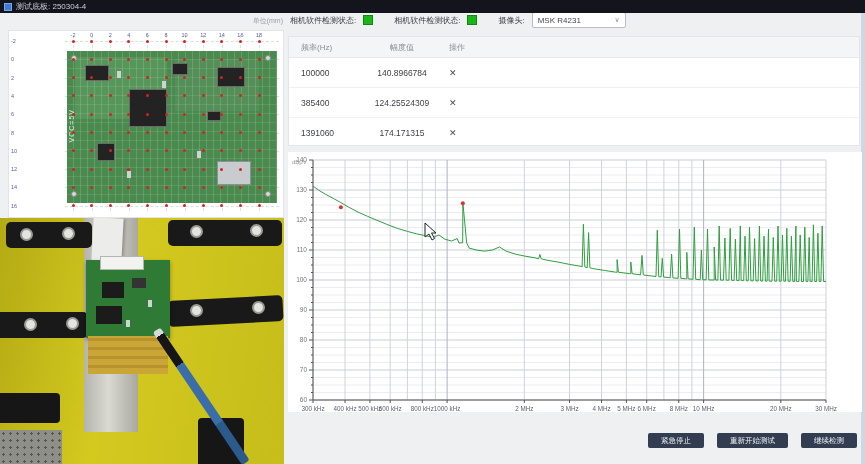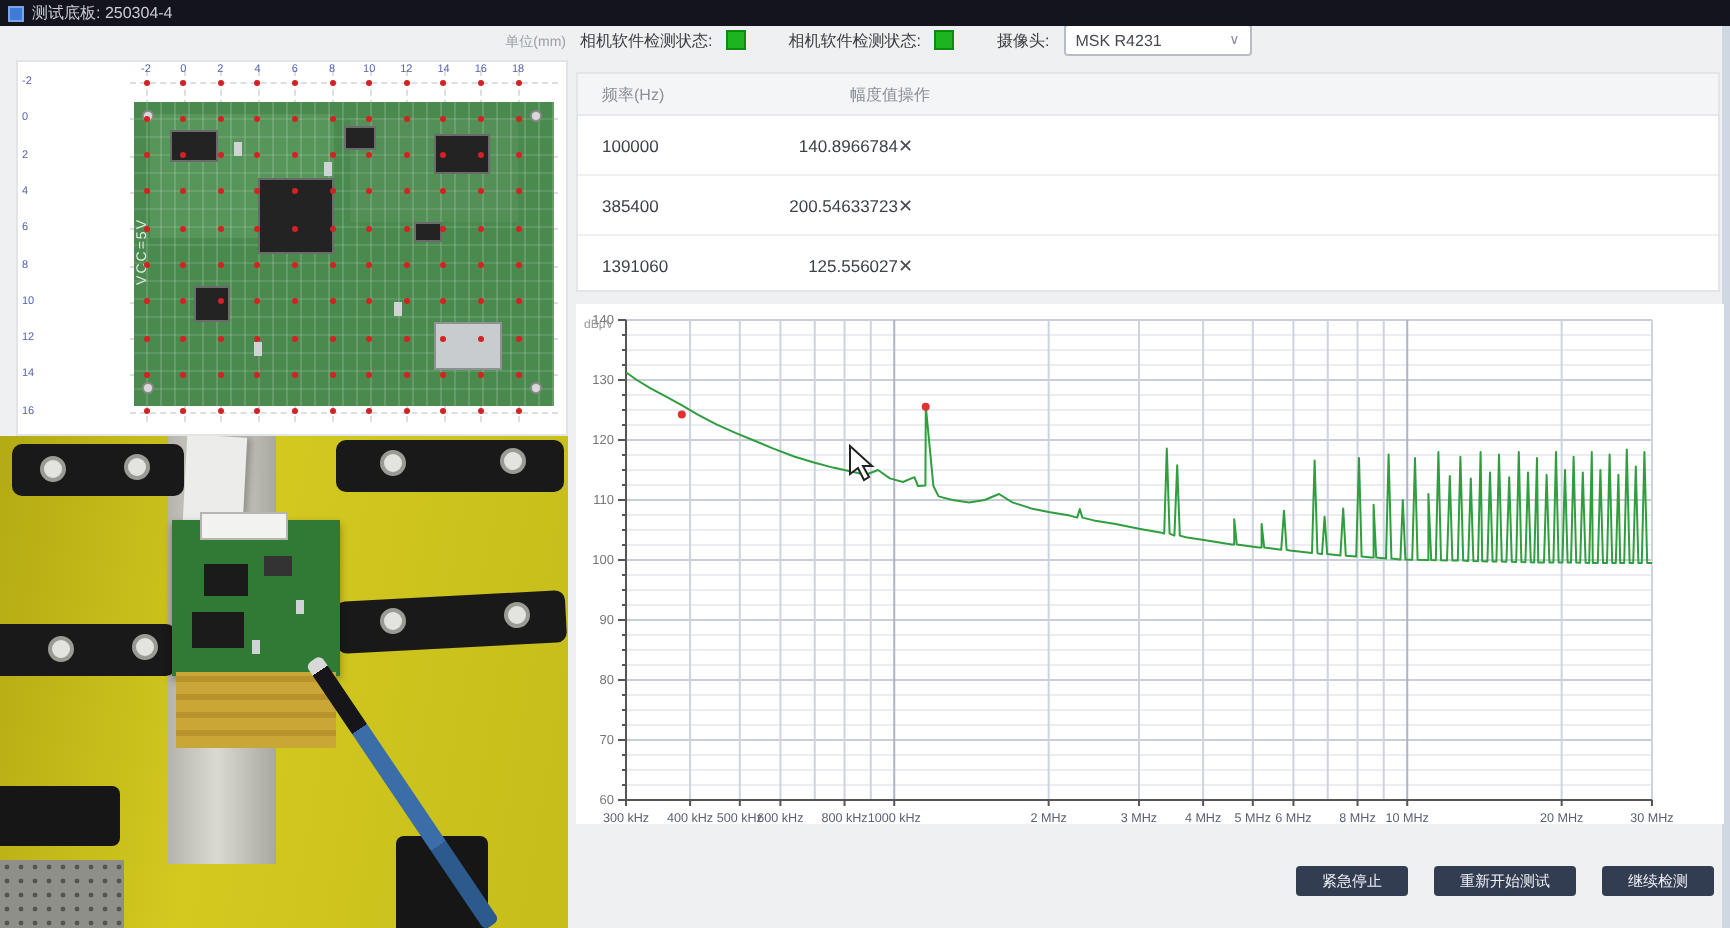--- a/index.html
+++ b/index.html
@@ -45,21 +45,21 @@
   .status-sq{width:10px;height:10px;background:#1db41d;border:1px solid #0e8a0e;box-sizing:border-box;margin-right:14px}
   .dropdown{width:94px;height:16px;background:#fff;border:1px solid #b8bcc4;box-sizing:border-box;display:flex;align-items:center;justify-content:space-between;padding:0 5px;border-radius:2px}
   .dropdown .val{font-size:8px;color:#45484e}
   .dropdown .chev{font-size:7px;color:#8a8e96}
   
   .table-panel{position:absolute;left:288px;top:36px;width:572px;height:110px;background:#fff;border:1px solid #e3e5e9;box-sizing:border-box}
   .t-head,.t-row{display:grid;grid-template-columns:64px 96px 90px 1fr;align-items:center}
   .t-head{height:20px;background:#f4f5f7;border-bottom:1px solid #e6e8ec;color:#8a8f98;font-size:8px}
   .t-row{height:29px;border-bottom:1px solid #eef0f2;color:#3e4147;font-size:8.5px}
   .t-head .c1,.t-row .c1{padding-left:12px}
-  .t-head .c2,.t-row .c2{text-align:right;padding-left:2px}
+  .t-head .c2,.t-row .c2{text-align:center;padding-left:2px}
   .t-del{width:16px;background:none;border:none;color:#4a4d52;font-size:9px;cursor:pointer;padding:0;text-align:left}
   
   .chart-panel{position:absolute;left:288px;top:152px;width:574px;height:260px;background:#fff}
   
   .btn-bar{position:absolute;top:433px;left:0;width:857px;display:flex;justify-content:flex-end;gap:13px}
   .btn{height:15px;padding:0 13px;background:#333d52;color:#eef0f5;font-size:7.5px;border:none;border-radius:2px;line-height:15px;cursor:pointer;font-family:"Liberation Sans",sans-serif}
   .cursor{position:absolute;left:424px;top:222px;z-index:40}
 </style>
 </head>
 <body>
@@ -301,26 +301,26 @@
     <span class="c3">操作</span>
   </div>
   <div id="table-rows">
       <div class="t-row">
         <span class="c1">100000</span>
         <span class="c2">140.8966784</span>
         <button class="t-del">✕</button>
       </div>
       <div class="t-row">
         <span class="c1">385400</span>
-        <span class="c2">200.54633723</span>
+        <span class="c2">124.25524309</span>
         <button class="t-del">✕</button>
       </div>
       <div class="t-row">
         <span class="c1">1391060</span>
-        <span class="c2">125.556027</span>
+        <span class="c2">174.171315</span>
         <button class="t-del">✕</button>
       </div>
     </div>
 </div>
 
 <div class="chart-panel">
   <svg id="chart-svg" width="574" height="260" viewBox="0 0 574 260">
       <line x1="25" y1="248" x2="538" y2="248" stroke="#c9cdd9" stroke-width="1"></line>
       <line x1="25" y1="240.5" x2="538" y2="240.5" stroke="#ececf2" stroke-width="1"></line>
       <line x1="25" y1="233" x2="538" y2="233" stroke="#ececf2" stroke-width="1"></line>

